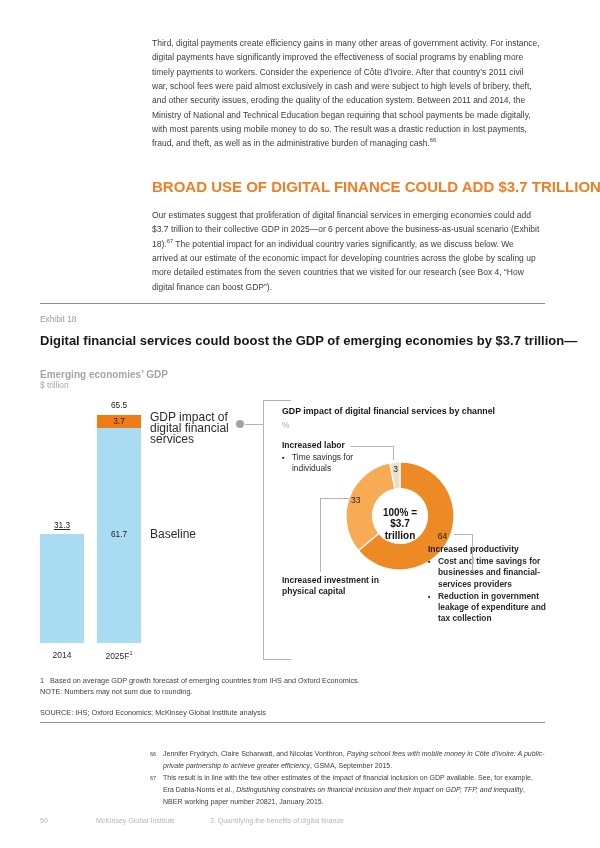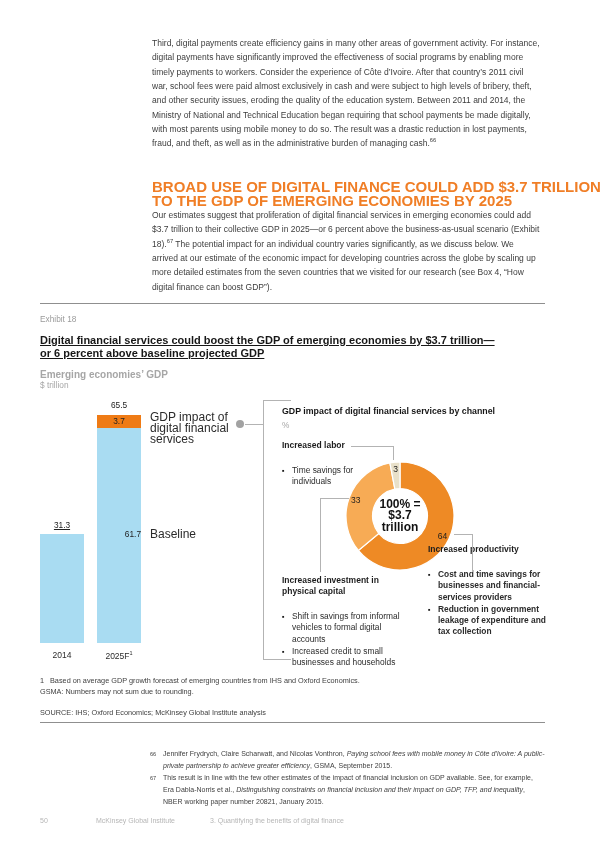--- a/index.html
+++ b/index.html
@@ -7,73 +7,71 @@
     position:relative;width:600px;height:848px;background:#ffffff;overflow:hidden;
     font-family:"Liberation Sans","DejaVu Sans",sans-serif;color:#3c3c3c;
   }
   .abs{position:absolute;}
   .body-text{font-size:8.5px;line-height:14.35px;color:#3d3d3d;}
   .body-text sup{font-size:5.8px;line-height:0;}
   .section-heading{font-size:15px;line-height:14.3px;font-weight:bold;color:#f07e26;}
   .section-heading .hl{display:block;white-space:nowrap;}
   .rule{background:#8f8f8f;height:1px;}
   .ex-eyebrow{font-size:8.3px;color:#9b9b9b;}
-  .ex-title{font-size:11px;line-height:13px;font-weight:bold;color:#171717;text-decoration:underline;}
+  .ex-title{font-size:13px;line-height:13px;font-weight:bold;color:#171717;}
   .ex-title .tl{display:block;white-space:nowrap;}
   .chart-sub{font-size:10px;font-weight:bold;color:#a6a6a6;}
   .chart-unit{font-size:8.3px;color:#a6a6a6;}
   .bar-rect{position:absolute;z-index:0;}
   .bar-label{position:absolute;z-index:2;font-size:8.3px;color:#222;width:44px;text-align:center;}
   .cat-label{position:absolute;z-index:2;font-size:8.5px;color:#2b2b2b;width:44px;text-align:center;}
   .cat-label sup{font-size:5.5px;}
   .legend-label{position:absolute;z-index:2;font-size:12px;line-height:11px;color:#2b2b2b;}
   .cline{position:absolute;background:#b3b3b3;z-index:1;}
   .cdot{position:absolute;width:8px;height:8px;border-radius:50%;background:#a2a2a2;z-index:2;}
   .panel-title{font-size:8.8px;font-weight:bold;color:#171717;white-space:nowrap;}
   .callout-h{font-size:8.5px;line-height:11px;font-weight:bold;color:#1d1d1d;}
-  .callout ul{margin:14px 0 0 0;padding:0;list-style:none;}
+  .callout ul{margin:1px 0 0 0;padding:0;list-style:none;}
   .callout li{position:relative;padding-left:10px;font-size:8.4px;line-height:11.3px;color:#2b2b2b;margin:0 0 1px 0;}
   .callout li::before{content:"▪";position:absolute;left:0;top:0;font-size:7.5px;color:#1d1d1d;}
   .donut-val{position:absolute;z-index:3;font-size:8.5px;color:#1d1d1d;transform:translate(-50%,-50%);}
-  .donut-center{position:absolute;z-index:3;width:84px;text-align:center;font-size:12px;line-height:11.4px;font-weight:bold;color:#111;}
+  .donut-center{position:absolute;z-index:3;width:84px;text-align:center;font-size:10px;line-height:11.4px;font-weight:bold;color:#111;margin-top:8px;}
   .ex-footnote{font-size:7.3px;line-height:11px;color:#414141;display:flex;}
   .ex-footnote .m{width:10px;flex:none;}
   .fnotes{font-size:7px;line-height:11.9px;color:#414141;}
   .fnote{display:flex;}
   .fnote .fn-sup{width:13px;flex:none;font-size:5.6px;padding-top:1px;}
   .fnote .it{font-style:italic;}
   .footer-text{font-size:7px;color:#b6b6b6;}
 </style>
 </head>
 <body>
 
 <div class="page" id="page">
 
   <div class="abs body-text" style="left:152px;top:36px;width:388px;"><span>Third, digital payments create efficiency gains in many other areas of government activity. For instance, digital payments have significantly improved the effectiveness of social programs by enabling more timely payments to workers. Consider the experience of Côte d’Ivoire. After that country’s 2011 civil war, school fees were paid almost exclusively in cash and were subject to high levels of bribery, theft, and other security issues, eroding the quality of the education system. Between 2011 and 2014, the Ministry of National and Technical Education began requiring that school payments be made digitally, with most parents using mobile money to do so. The result was a drastic reduction in lost payments, fraud, and theft, as well as in the administrative burden of managing cash.</span><sup>66</sup></div>
 
   <div class="abs section-heading" style="left:152px;top:180px;width:420px;">
     <span class="hl">BROAD USE OF DIGITAL FINANCE COULD ADD $3.7 TRILLION, OR 6 PERCENT,</span>
-    <span class="hl">TO THE GDP OF EMERGING ECONOMIES BY 2025</span>
   </div>
 
   <div class="abs body-text" style="left:152px;top:208px;width:388px;"><span>Our estimates suggest that proliferation of digital financial services in emerging economies could add $3.7 trillion to their collective GDP in 2025—or 6 percent above the business-as-usual scenario (Exhibit 18).</span><sup>67</sup><span> The potential impact for an individual country varies significantly, as we discuss below. We arrived at our estimate of the economic impact for developing countries across the globe by scaling up more detailed estimates from the seven countries that we visited for our research (see Box 4, “How digital finance can boost GDP”).</span></div>
 
   <div class="abs rule" style="left:40px;top:303px;width:505px;"></div>
   <div class="abs ex-eyebrow" style="left:40px;top:314px;">Exhibit 18</div>
   <div class="abs ex-title" style="left:40px;top:334px;">
     <span class="tl">Digital financial services could boost the GDP of emerging economies by $3.7 trillion—</span>
-    <span class="tl">or 6 percent above baseline projected GDP</span>
   </div>
   <div class="abs chart-sub" style="left:40px;top:369px;">Emerging economies’ GDP</div>
   <div class="abs chart-unit" style="left:40px;top:380px;">$ trillion</div>
 
   <div class="bar-label" style="left:40px;top:520px;text-decoration:underline;">31.3</div>
   <div class="bar-label" style="left:97px;top:400px;">65.5</div>
   <div class="bar-label" style="left:97px;top:416px;">3.7</div>
-  <div class="bar-label" style="left:97px;top:529px;text-align:right;">61.7</div>
+  <div class="bar-label" style="left:97px;top:529px;">61.7</div>
   <div class="cat-label" style="left:40px;top:650px;">2014</div>
   <div class="cat-label" style="left:97px;top:650px;"><span>2025F</span><sup>1</sup></div>
   <div class="legend-label" style="left:150px;top:412px;width:92px;">GDP impact of digital financial services</div>
   <div class="legend-label" style="left:150px;top:529px;">Baseline</div>
 
   <div class="cdot" style="left:236px;top:420px;"></div>
   <div class="cline" style="left:245px;top:424px;width:18px;height:1px;"></div>
   <div class="cline" style="left:263px;top:400px;width:1px;height:260px;"></div>
   <div class="cline" style="left:264px;top:400px;width:27px;height:1px;"></div>
   <div class="cline" style="left:264px;top:659px;width:27px;height:1px;"></div>
@@ -101,38 +99,34 @@
     <div>trillion</div>
   </div>
 
   <div class="cline" style="left:320px;top:498px;width:29px;height:1px;"></div>
   <div class="cline" style="left:320px;top:498px;width:1px;height:74px;"></div>
   <div class="cline" style="left:454px;top:534px;width:19px;height:1px;"></div>
   <div class="cline" style="left:472px;top:534px;width:1px;height:38px;"></div>
 
   <div class="abs callout" style="left:282px;top:575px;width:140px;">
     <div class="callout-h" style="width:120px;">Increased investment in physical capital</div>
-    <ul style="width:132px;">
-      <li>Shift in savings from informal vehicles to formal digital accounts</li>
-      <li>Increased credit to small businesses and households</li>
-    </ul>
   </div>
   <div class="abs callout" style="left:428px;top:544px;width:130px;">
     <div class="callout-h">Increased productivity</div>
     <ul style="width:122px;font-weight:bold;">
       <li>Cost and time savings for businesses and financial-services providers</li>
       <li>Reduction in government leakage of expenditure and tax collection</li>
     </ul>
   </div>
 
   <div class="abs ex-footnote" style="left:40px;top:675px;width:505px;">
     <span class="m">1</span>
     <span>Based on average GDP growth forecast of emerging countries from IHS and Oxford Economics.</span>
   </div>
-  <div class="abs ex-footnote" style="left:40px;top:686px;width:505px;">GSMA: Numbers may not sum due to rounding.</div>
+  <div class="abs ex-footnote" style="left:40px;top:686px;width:505px;">NOTE: Numbers may not sum due to rounding.</div>
   <div class="abs ex-footnote" style="left:40px;top:707px;width:505px;">SOURCE: IHS; Oxford Economics; McKinsey Global Institute analysis</div>
   <div class="abs rule" style="left:40px;top:722px;width:505px;"></div>
 
   <div class="abs fnotes" style="left:150px;top:748px;width:395px;">
     <div class="fnote">
       <span class="fn-sup">66</span>
       <span><span>Jennifer Frydrych, Claire Scharwatt, and Nicolas Vonthron, </span><span class="it">Paying school fees with mobile money in Côte d’Ivoire: A public-private partnership to achieve greater efficiency</span><span>, GSMA, September 2015.</span></span>
     </div>
     <div class="fnote">
       <span class="fn-sup">67</span>

